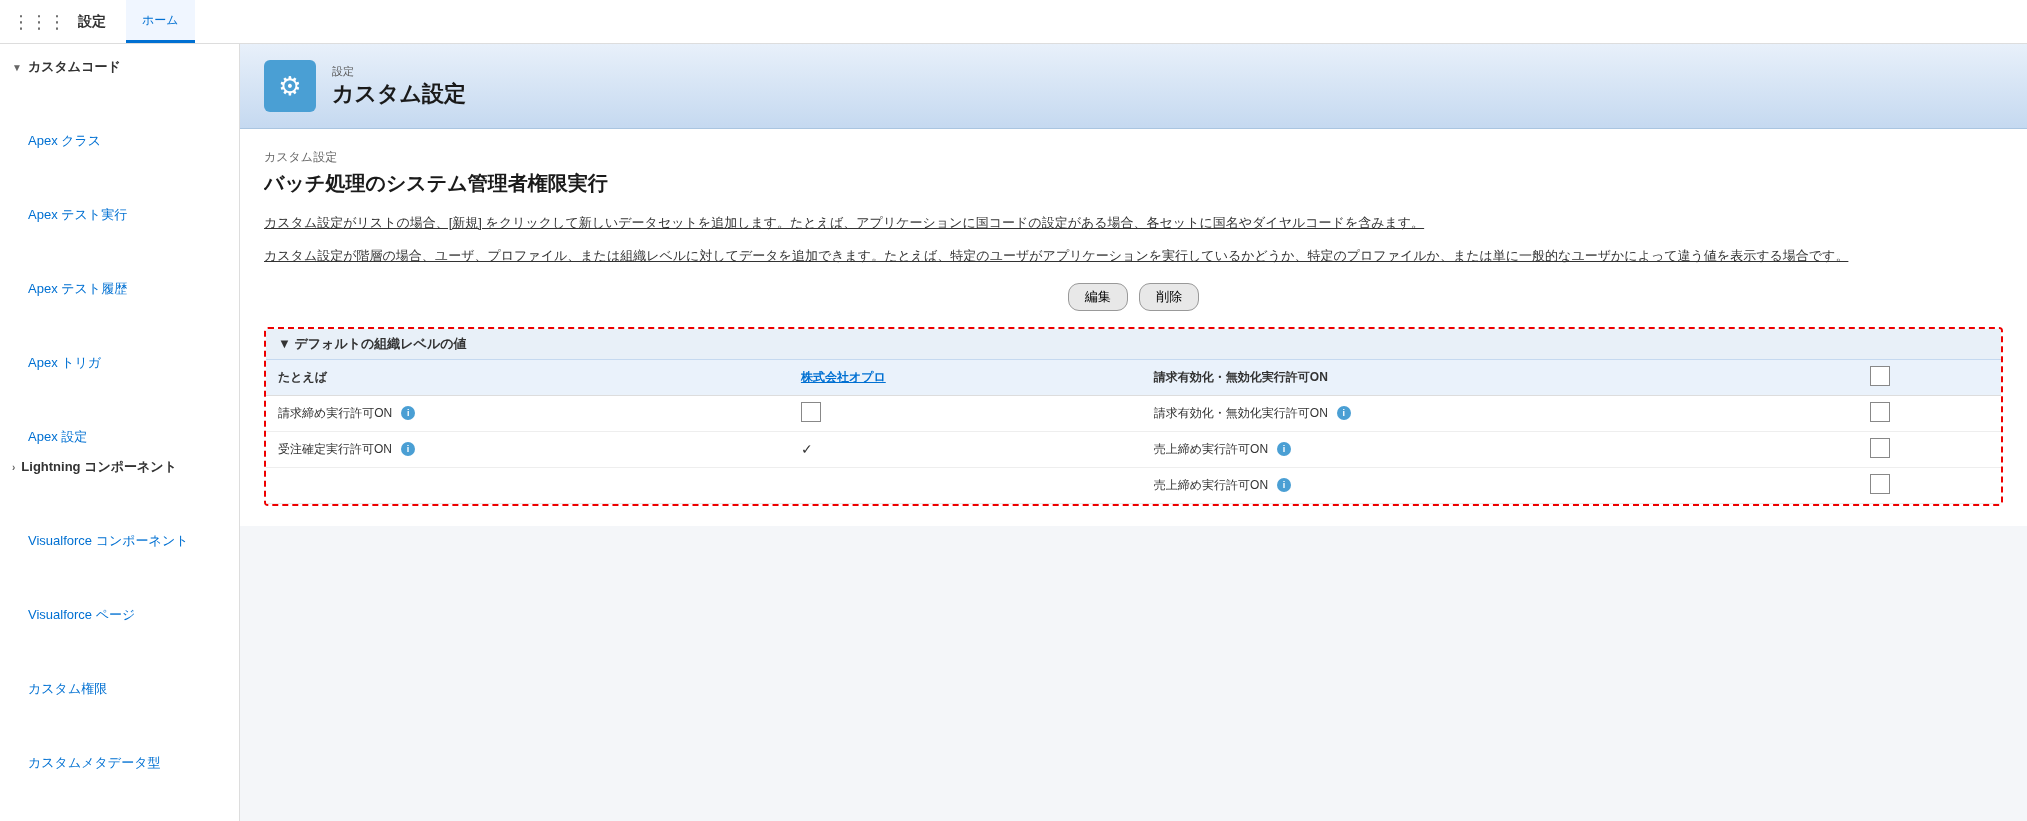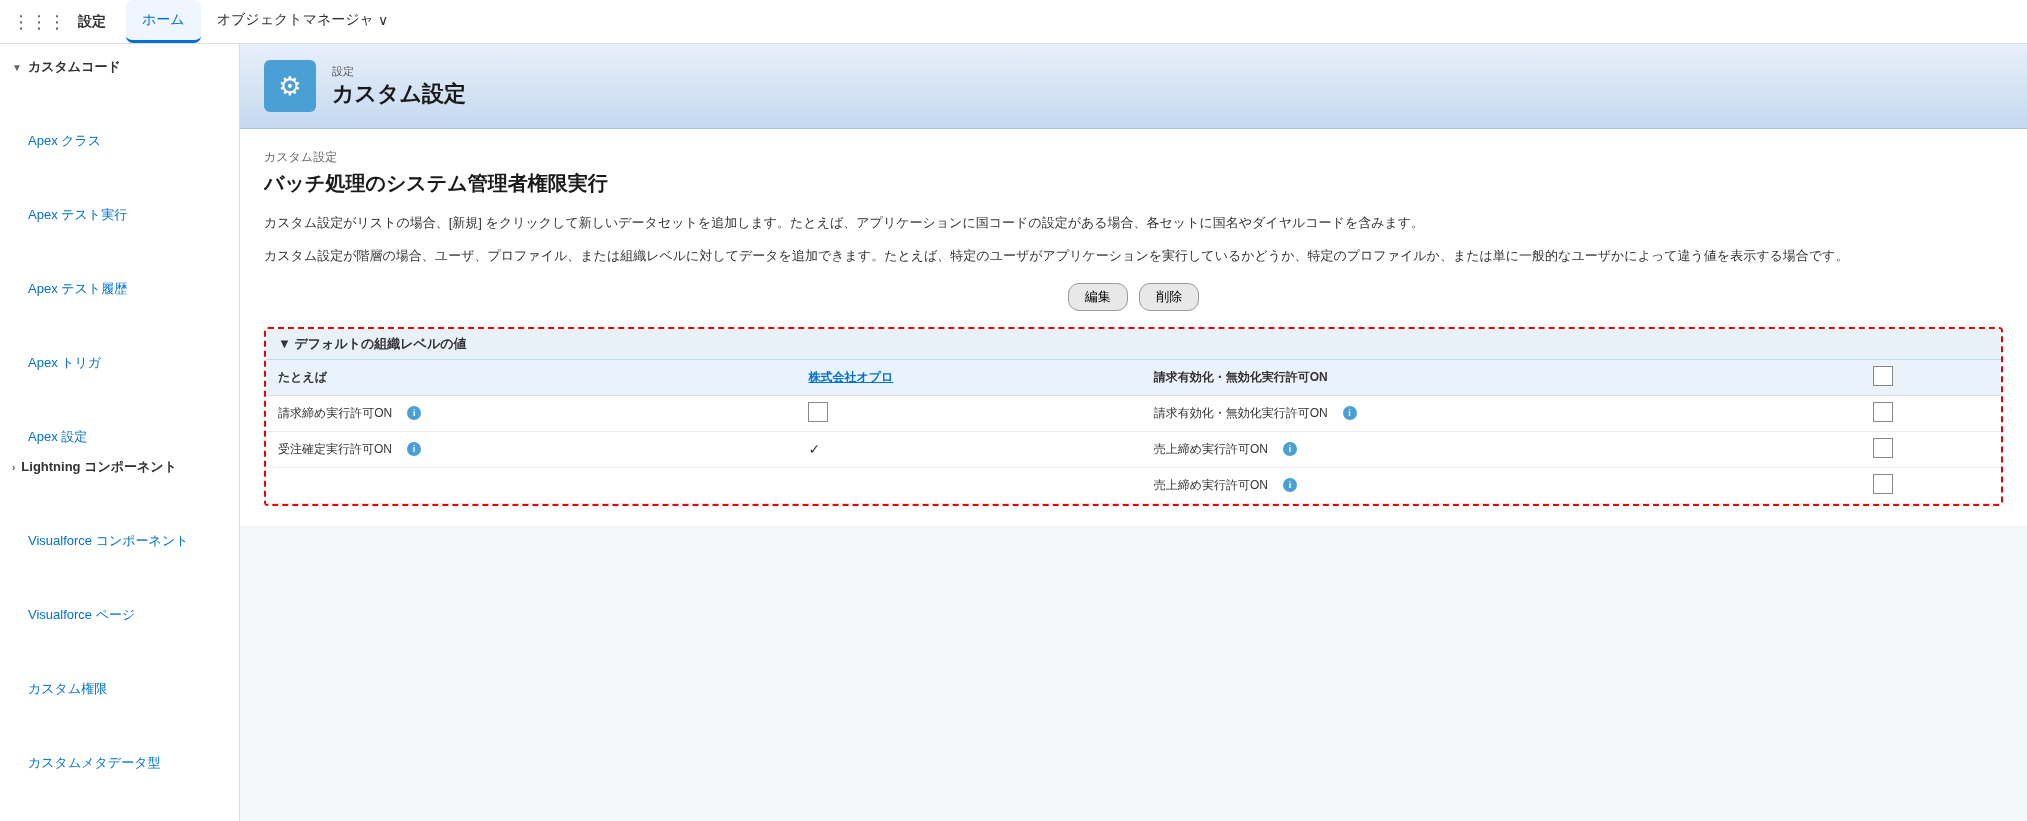--- a/index.html
+++ b/index.html
@@ -28,25 +28,24 @@
     }
     .nav-tabs {
       display: flex;
       height: 100%;
     }
     .nav-tab {
       display: flex;
       align-items: center;
       padding: 16px 16px;
       height: 100%;
-      font-size: 14px;
+      font-size: 12px;
       color: #333;
       cursor: pointer;
       border-bottom: 3px solid transparent;
-      border-radius: 7px;
     }
     .nav-tab.active {
       border-bottom: 3px solid #0070d2;
       color: #0070d2;
       background: #f0f6ff;
     }
     .nav-tab-with-arrow {
       display: flex;
       align-items: center;
       gap: 4px;
@@ -148,20 +147,21 @@
       font-size: 20px;
       font-weight: bold;
       color: #1a1a1a;
       margin-bottom: 12px;
     }
     .description {
       font-size: 13px;
       color: #333;
       margin-bottom: 12px;
       line-height: 1.6;
+      text-decoration: underline;
     }
 
     
     .btn-row {
       text-align: center;
       margin: 16px 0;
     }
     .btn {
       background: #e8e8e8;
       border: 1px solid #999;
@@ -210,21 +210,21 @@
     }
     .default-values-table td {
       padding: 6px 12px;
       font-size: 12px;
       border-bottom: 1px solid #eee;
       vertical-align: middle;
     }
     .field-label {
       display: flex;
       align-items: center;
-      gap: 15px;
+      gap: 9px;
     }
     .info-icon {
       background: #4a9fd4;
       color: #fff;
       border-radius: 50%;
       width: 14px;
       height: 14px;
       display: inline-flex;
       align-items: center;
       justify-content: center;
@@ -245,26 +245,20 @@
     }
   </style>
 </head>
 <body>
 
 <div class="top-nav">
   <span class="nav-grid-icon">⋮⋮⋮</span>
   <span class="nav-title">設定</span>
   <div class="nav-tabs">
     <div class="nav-tab active">ホーム</div>
-    <div class="nav-tab">
-      <span class="nav-tab-with-arrow">
-        <span>オブジェクトマネージャ</span>
-        <span> ∨</span>
-      </span>
-    </div>
   </div>
 </div>
 
 <div class="main-layout">
 
   <div class="sidebar">
 
     <div class="sidebar-section-header">
       <span class="chevron">▼</span>
       <span>カスタムコード</span>

